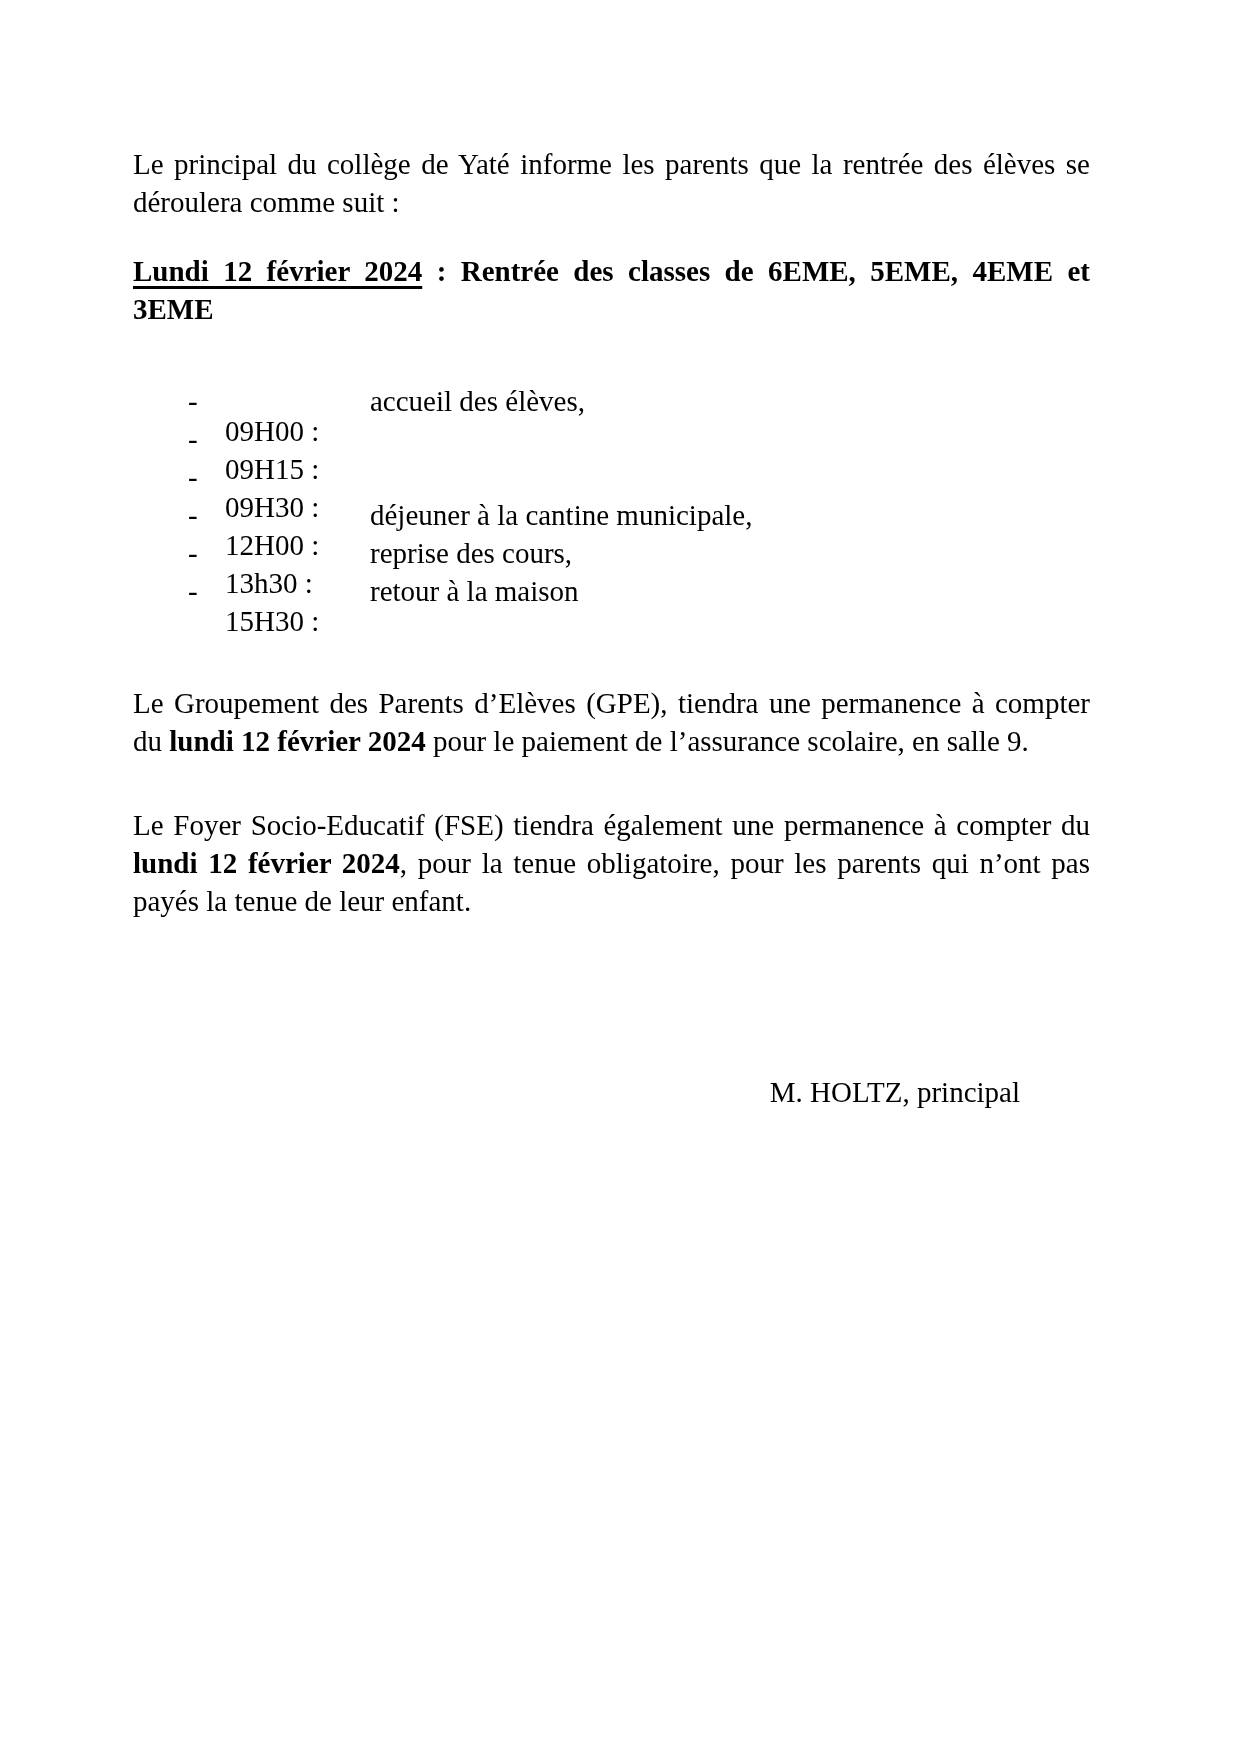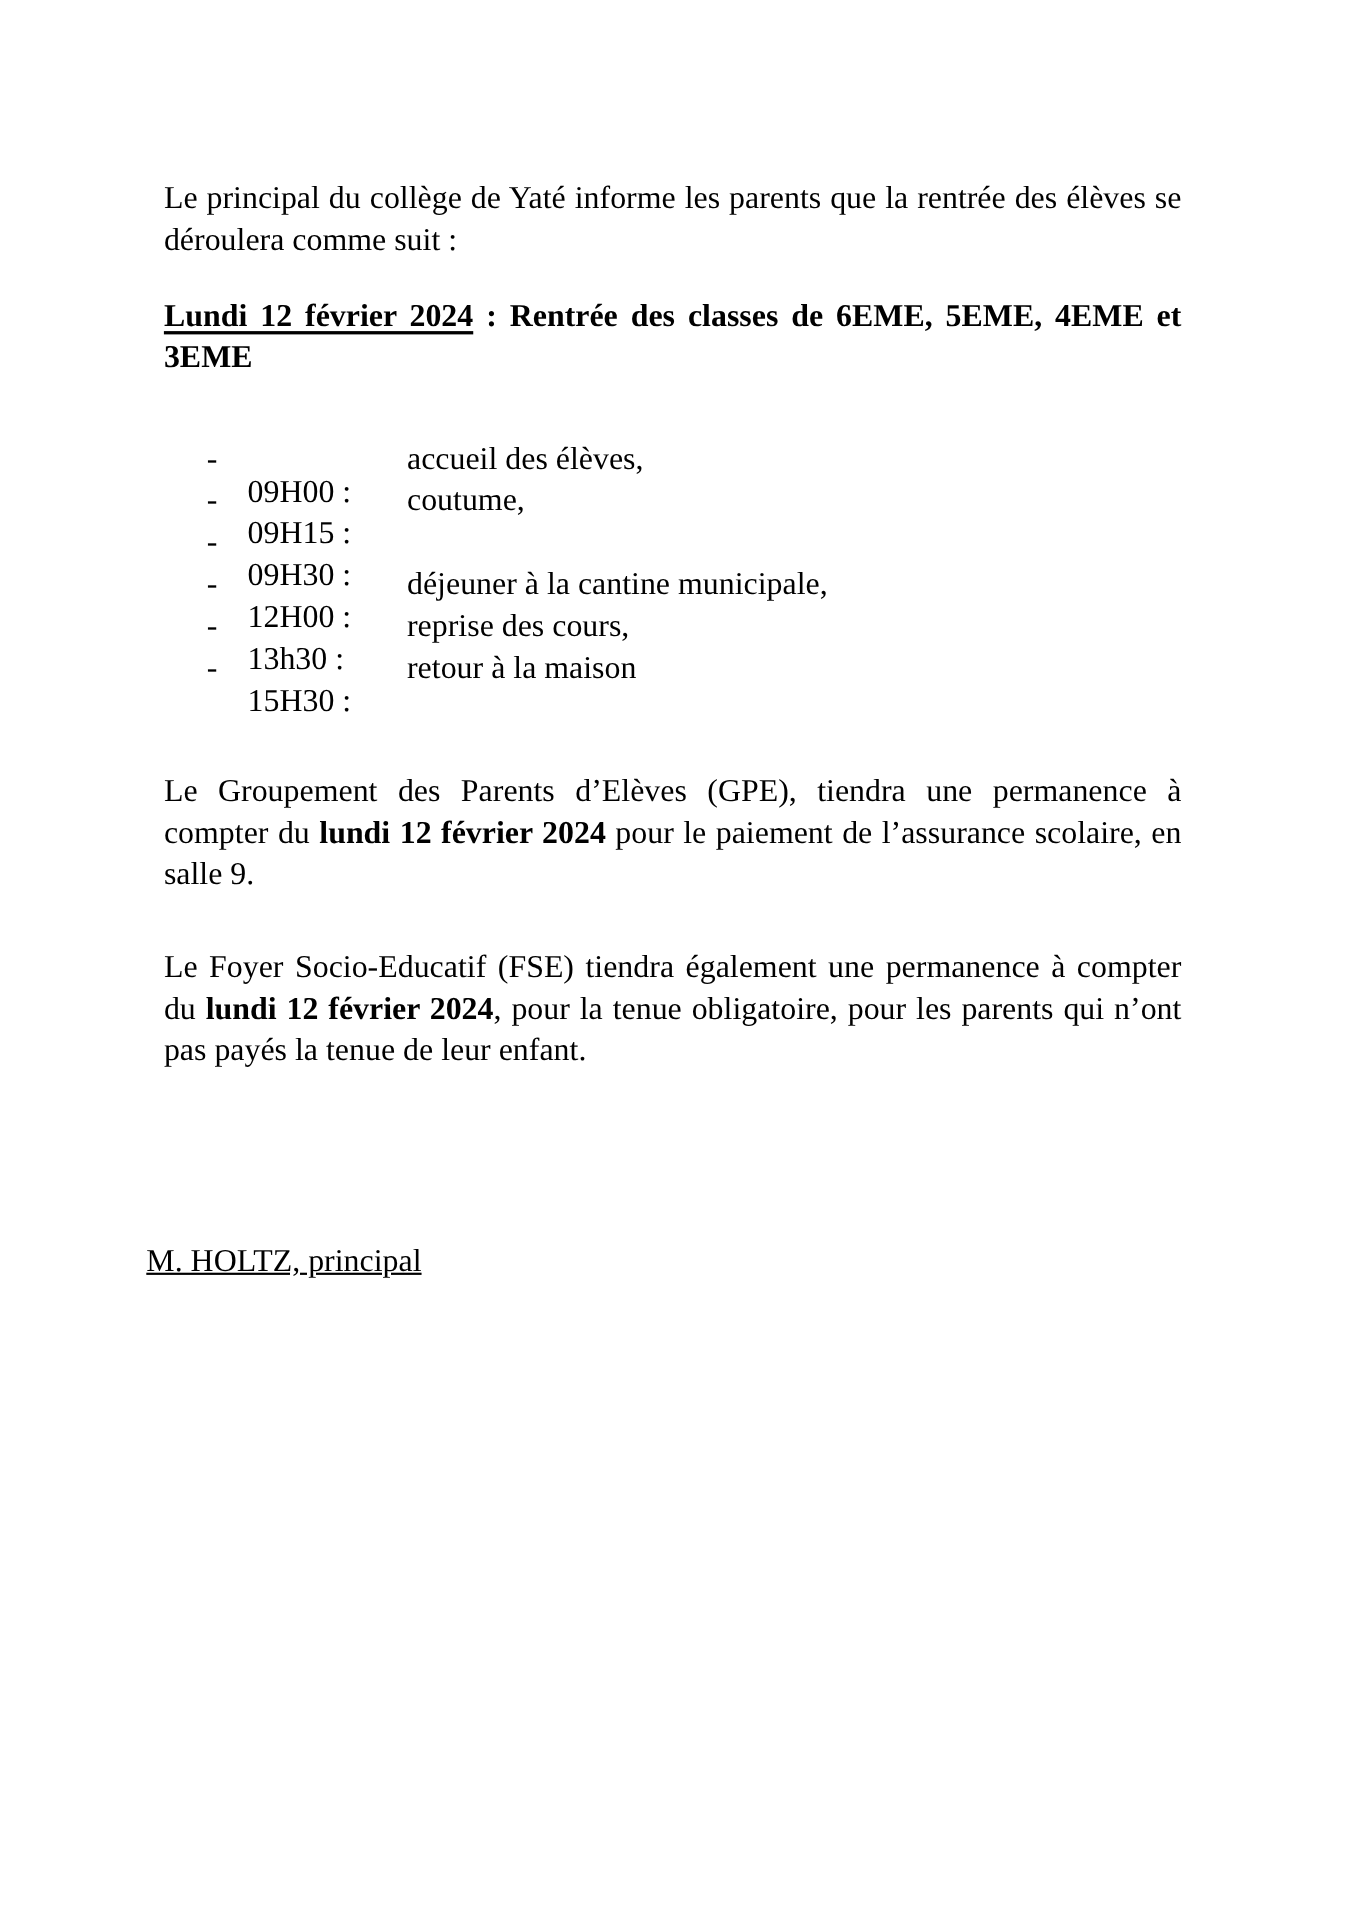--- a/index.html
+++ b/index.html
@@ -16,21 +16,21 @@
     font-family: "Liberation Serif", "DejaVu Serif", serif;
     overflow: hidden;
   }
   .content {
     box-sizing: border-box;
     padding: 145px 151px 0 133px;
     font-size: 29px;
     line-height: 38px;
   }
   .para {
-    margin: 16px;
+    margin: 0;
     text-align: justify;
   }
   .heading {
     margin-top: 31px;
     font-weight: bold;
   }
   .heading .date {
     text-decoration: underline;
     text-decoration-thickness: 2.5px;
     text-underline-offset: 5px;
@@ -54,22 +54,21 @@
   }
   .schedule-item .activity {
     flex: 1;
   }
   .gpe { margin-top: 74px; }
   .fse { margin-top: 46px; }
   .cantine { margin-top: 76px; }
   .b { font-weight: bold; }
   .signature {
     margin: 153px 70px 0 0;
-    text-align: left;
-    text-decoration: underline;
+    text-align: right;
   }
 </style>
 </head>
 <body>
 
 <div class="page">
   <div class="content">
 
     <p class="para intro">Le principal du collège de Yaté informe les parents que la rentrée des élèves se déroulera comme suit :</p>
 
@@ -77,21 +76,20 @@
 
     <div class="schedule">
       <div class="schedule-item">
         <span class="bullet">-</span>
         <span class="time">09H00 :</span>
         <span class="activity">accueil des élèves,</span>
       </div>
       <div class="schedule-item">
         <span class="bullet">-</span>
         <span class="time">09H15 :</span>
-        <span class="activity">coutume,</span>
       </div>
       <div class="schedule-item">
         <span class="bullet">-</span>
         <span class="time">09H30 :</span>
       </div>
       <div class="schedule-item">
         <span class="bullet">-</span>
         <span class="time">12H00 :</span>
         <span class="activity">déjeuner à la cantine municipale,</span>
       </div>

